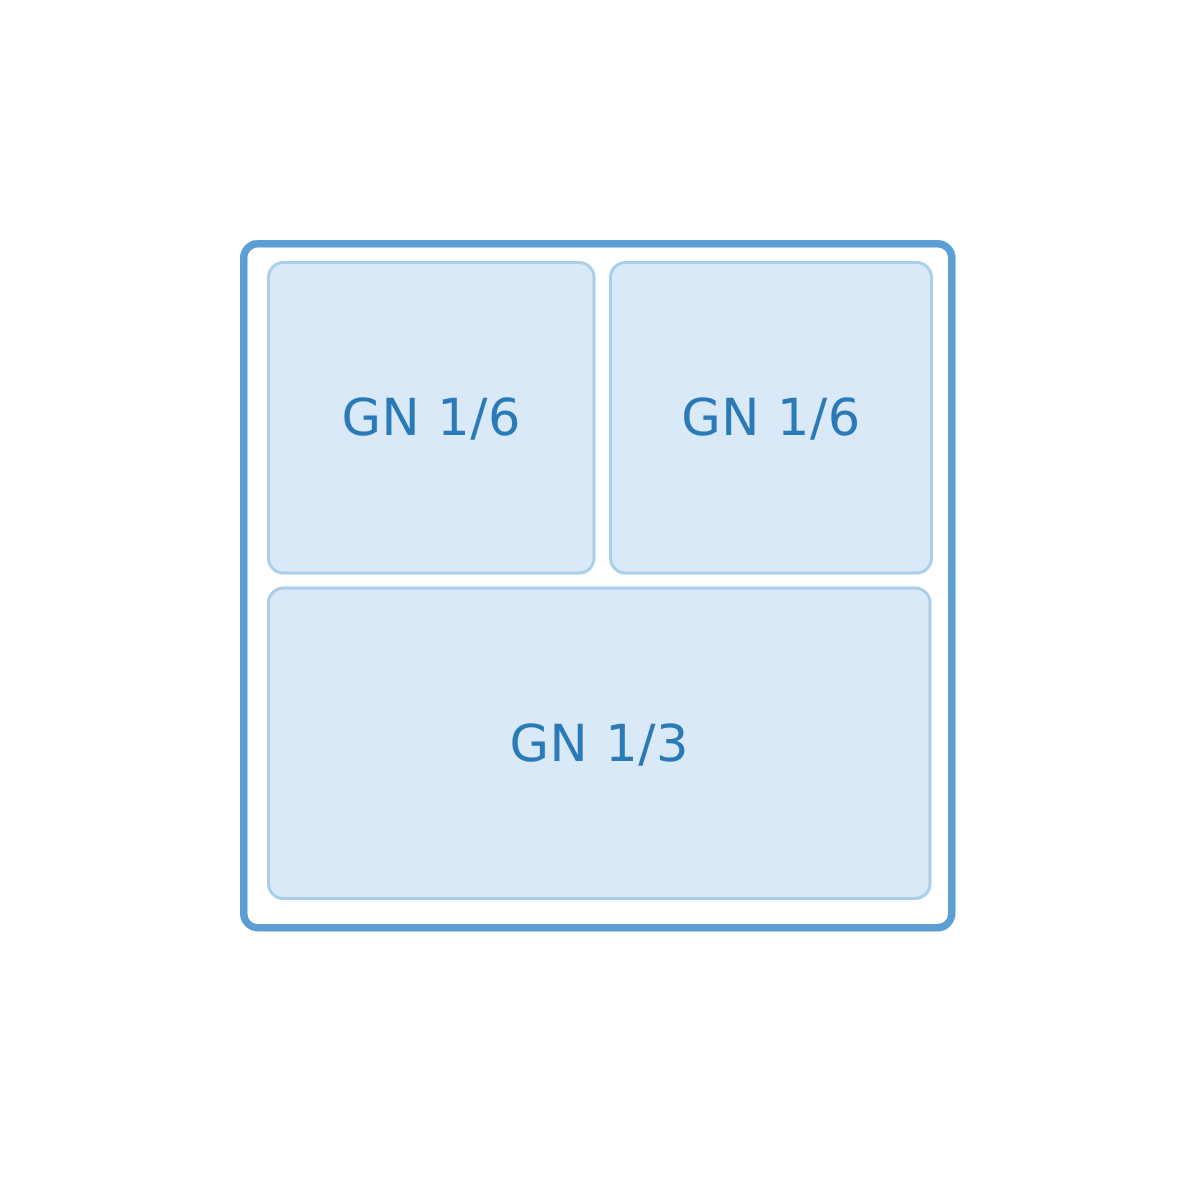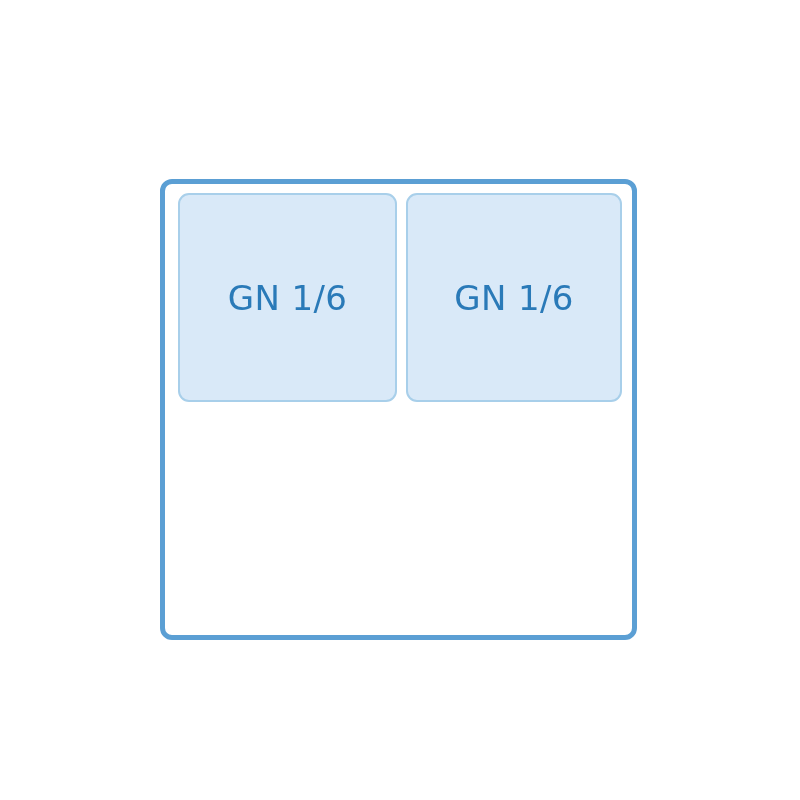--- a/index.html
+++ b/index.html
@@ -19,21 +19,21 @@
     position: relative;
     width: 800px;
     height: 800px;
     background: #ffffff;
   }
 
   
   .tray {
     position: absolute;
     left: 160px;
-    top: 179px;
+    top: 160px;
     width: 477px;
     height: 461px;
     box-sizing: border-box;
     border: 5px solid #5b9fd4;
     border-radius: 12px;
     background: #ffffff;
   }
 
   
   .tray-inner {
@@ -99,17 +99,20 @@
     <div class="tray-inner">
 
       <div id="cell-top-left" class="compartment">
         <span class="compartment-label">GN 1/6</span>
       </div>
 
       <div id="cell-top-right" class="compartment">
         <span class="compartment-label">GN 1/6</span>
       </div>
 
+      <div id="cell-bottom" class="compartment">
+        <span class="compartment-label">GN 1/3</span>
+      </div>
 
     </div>
   </div>
 
 </div>
 
 </body></html>

